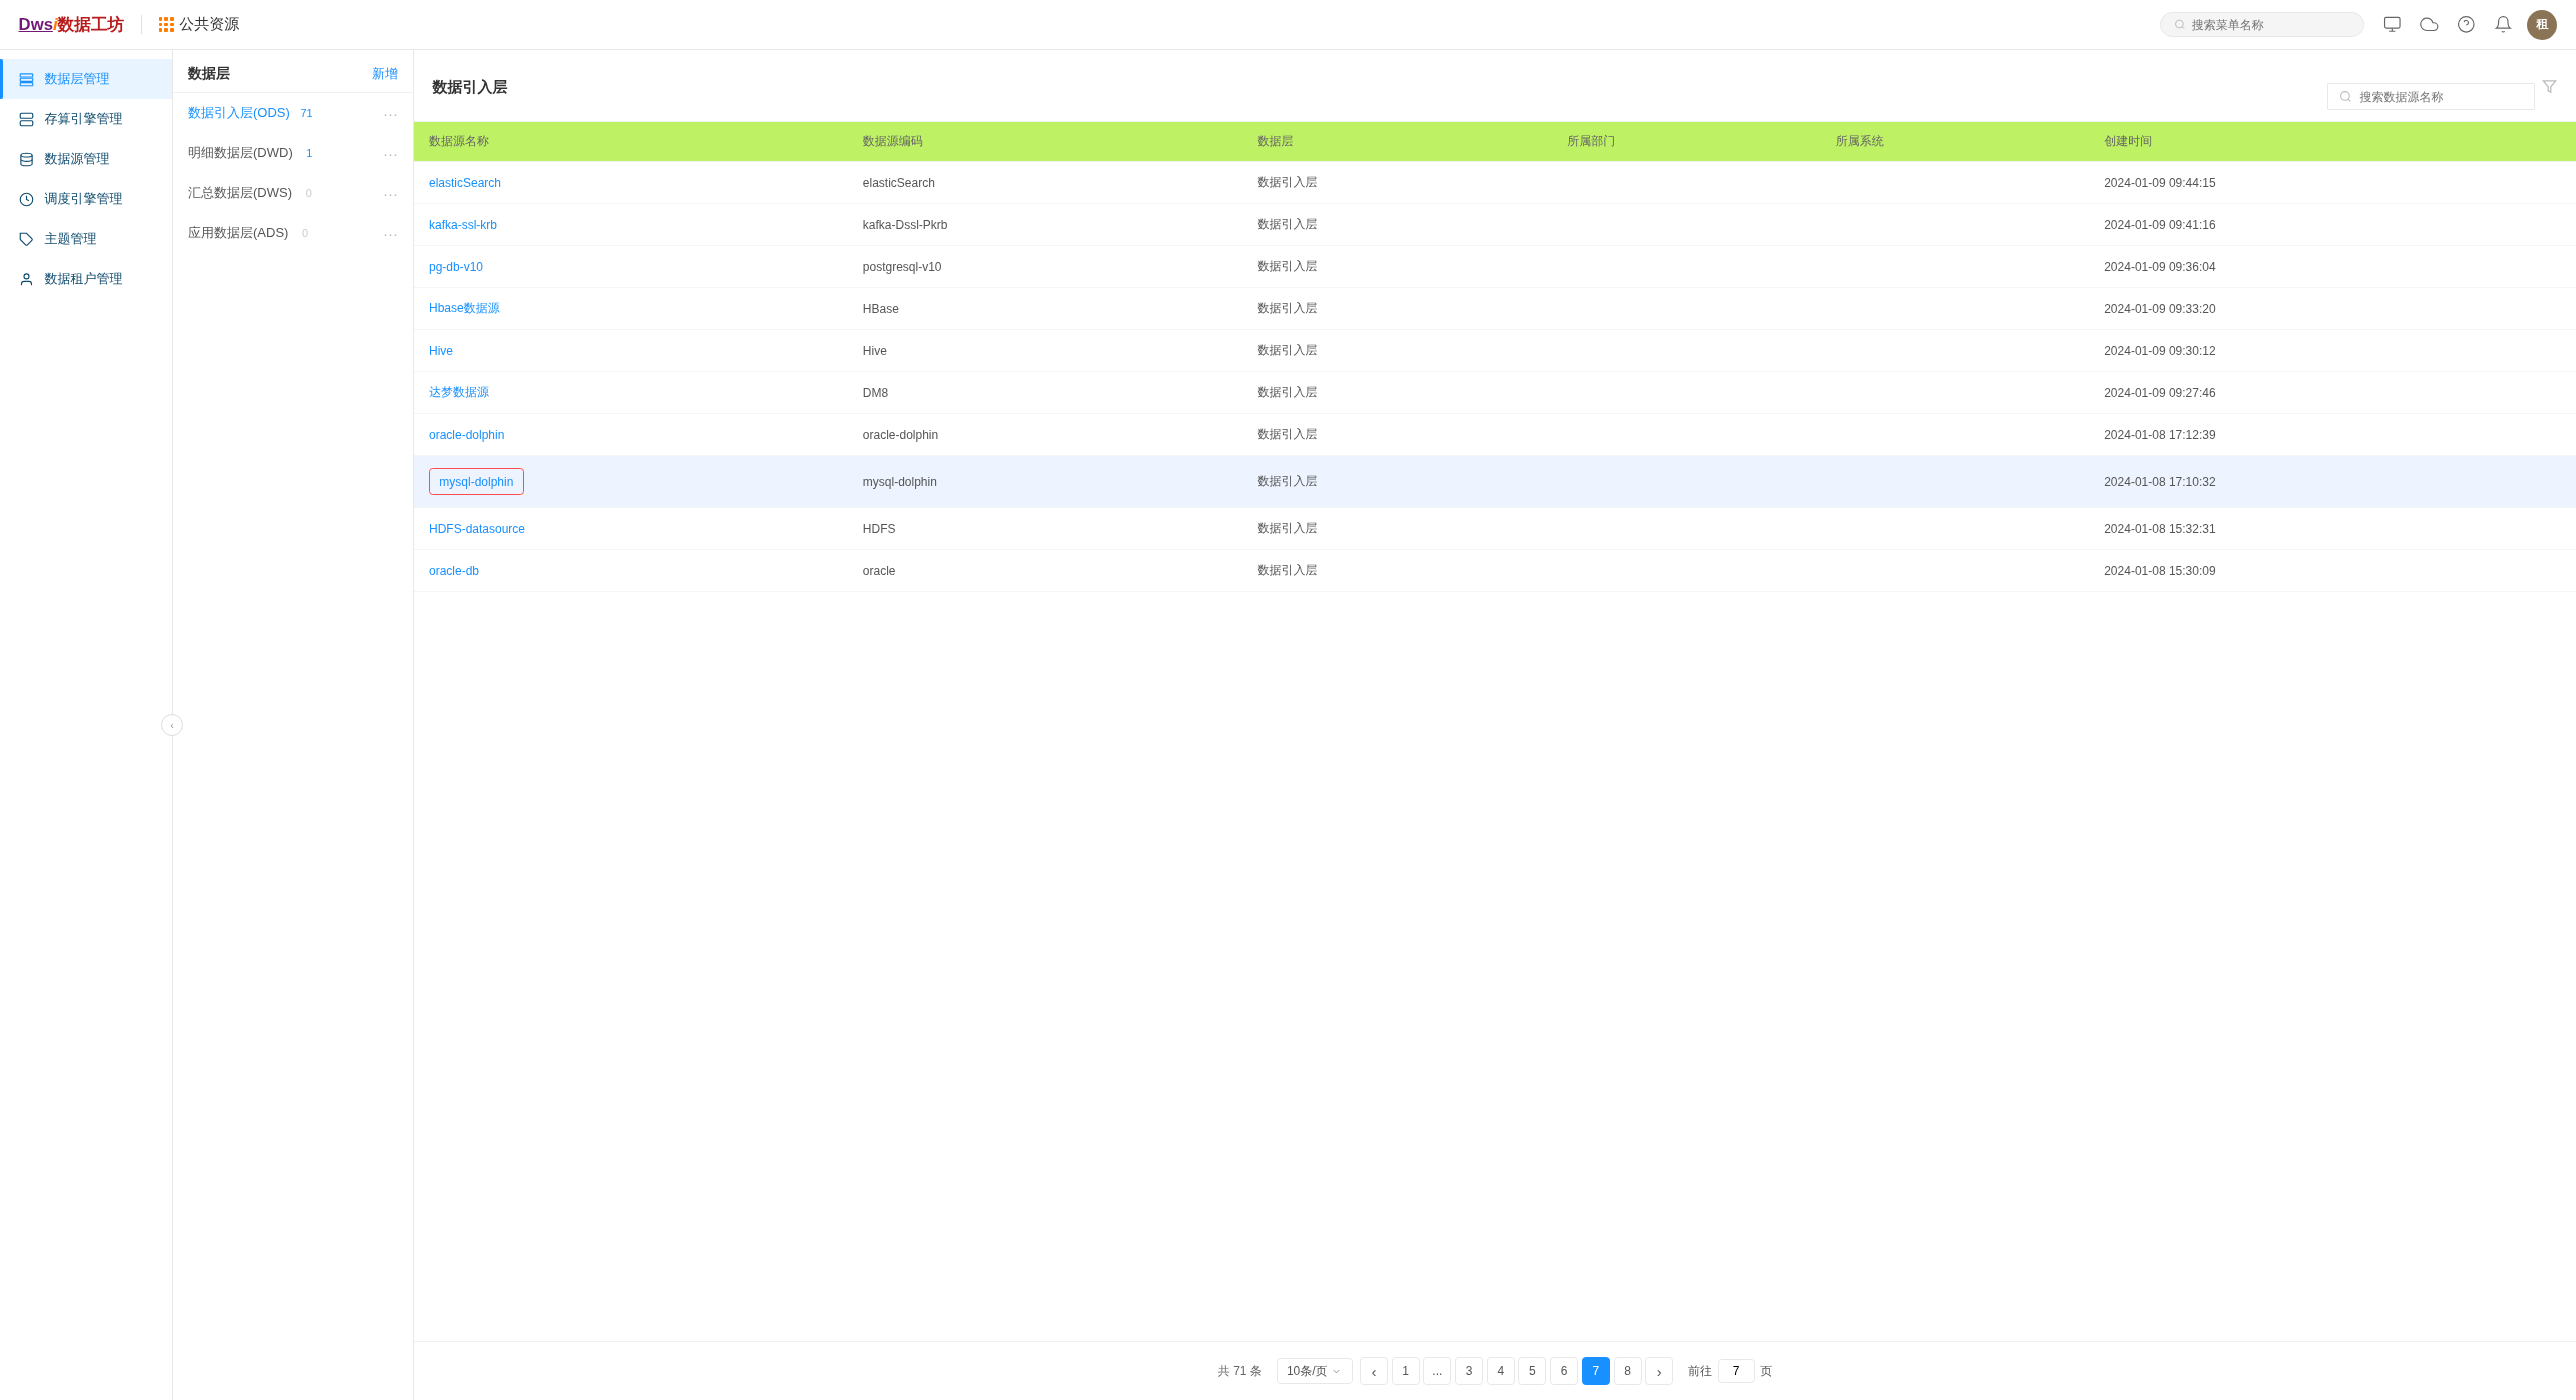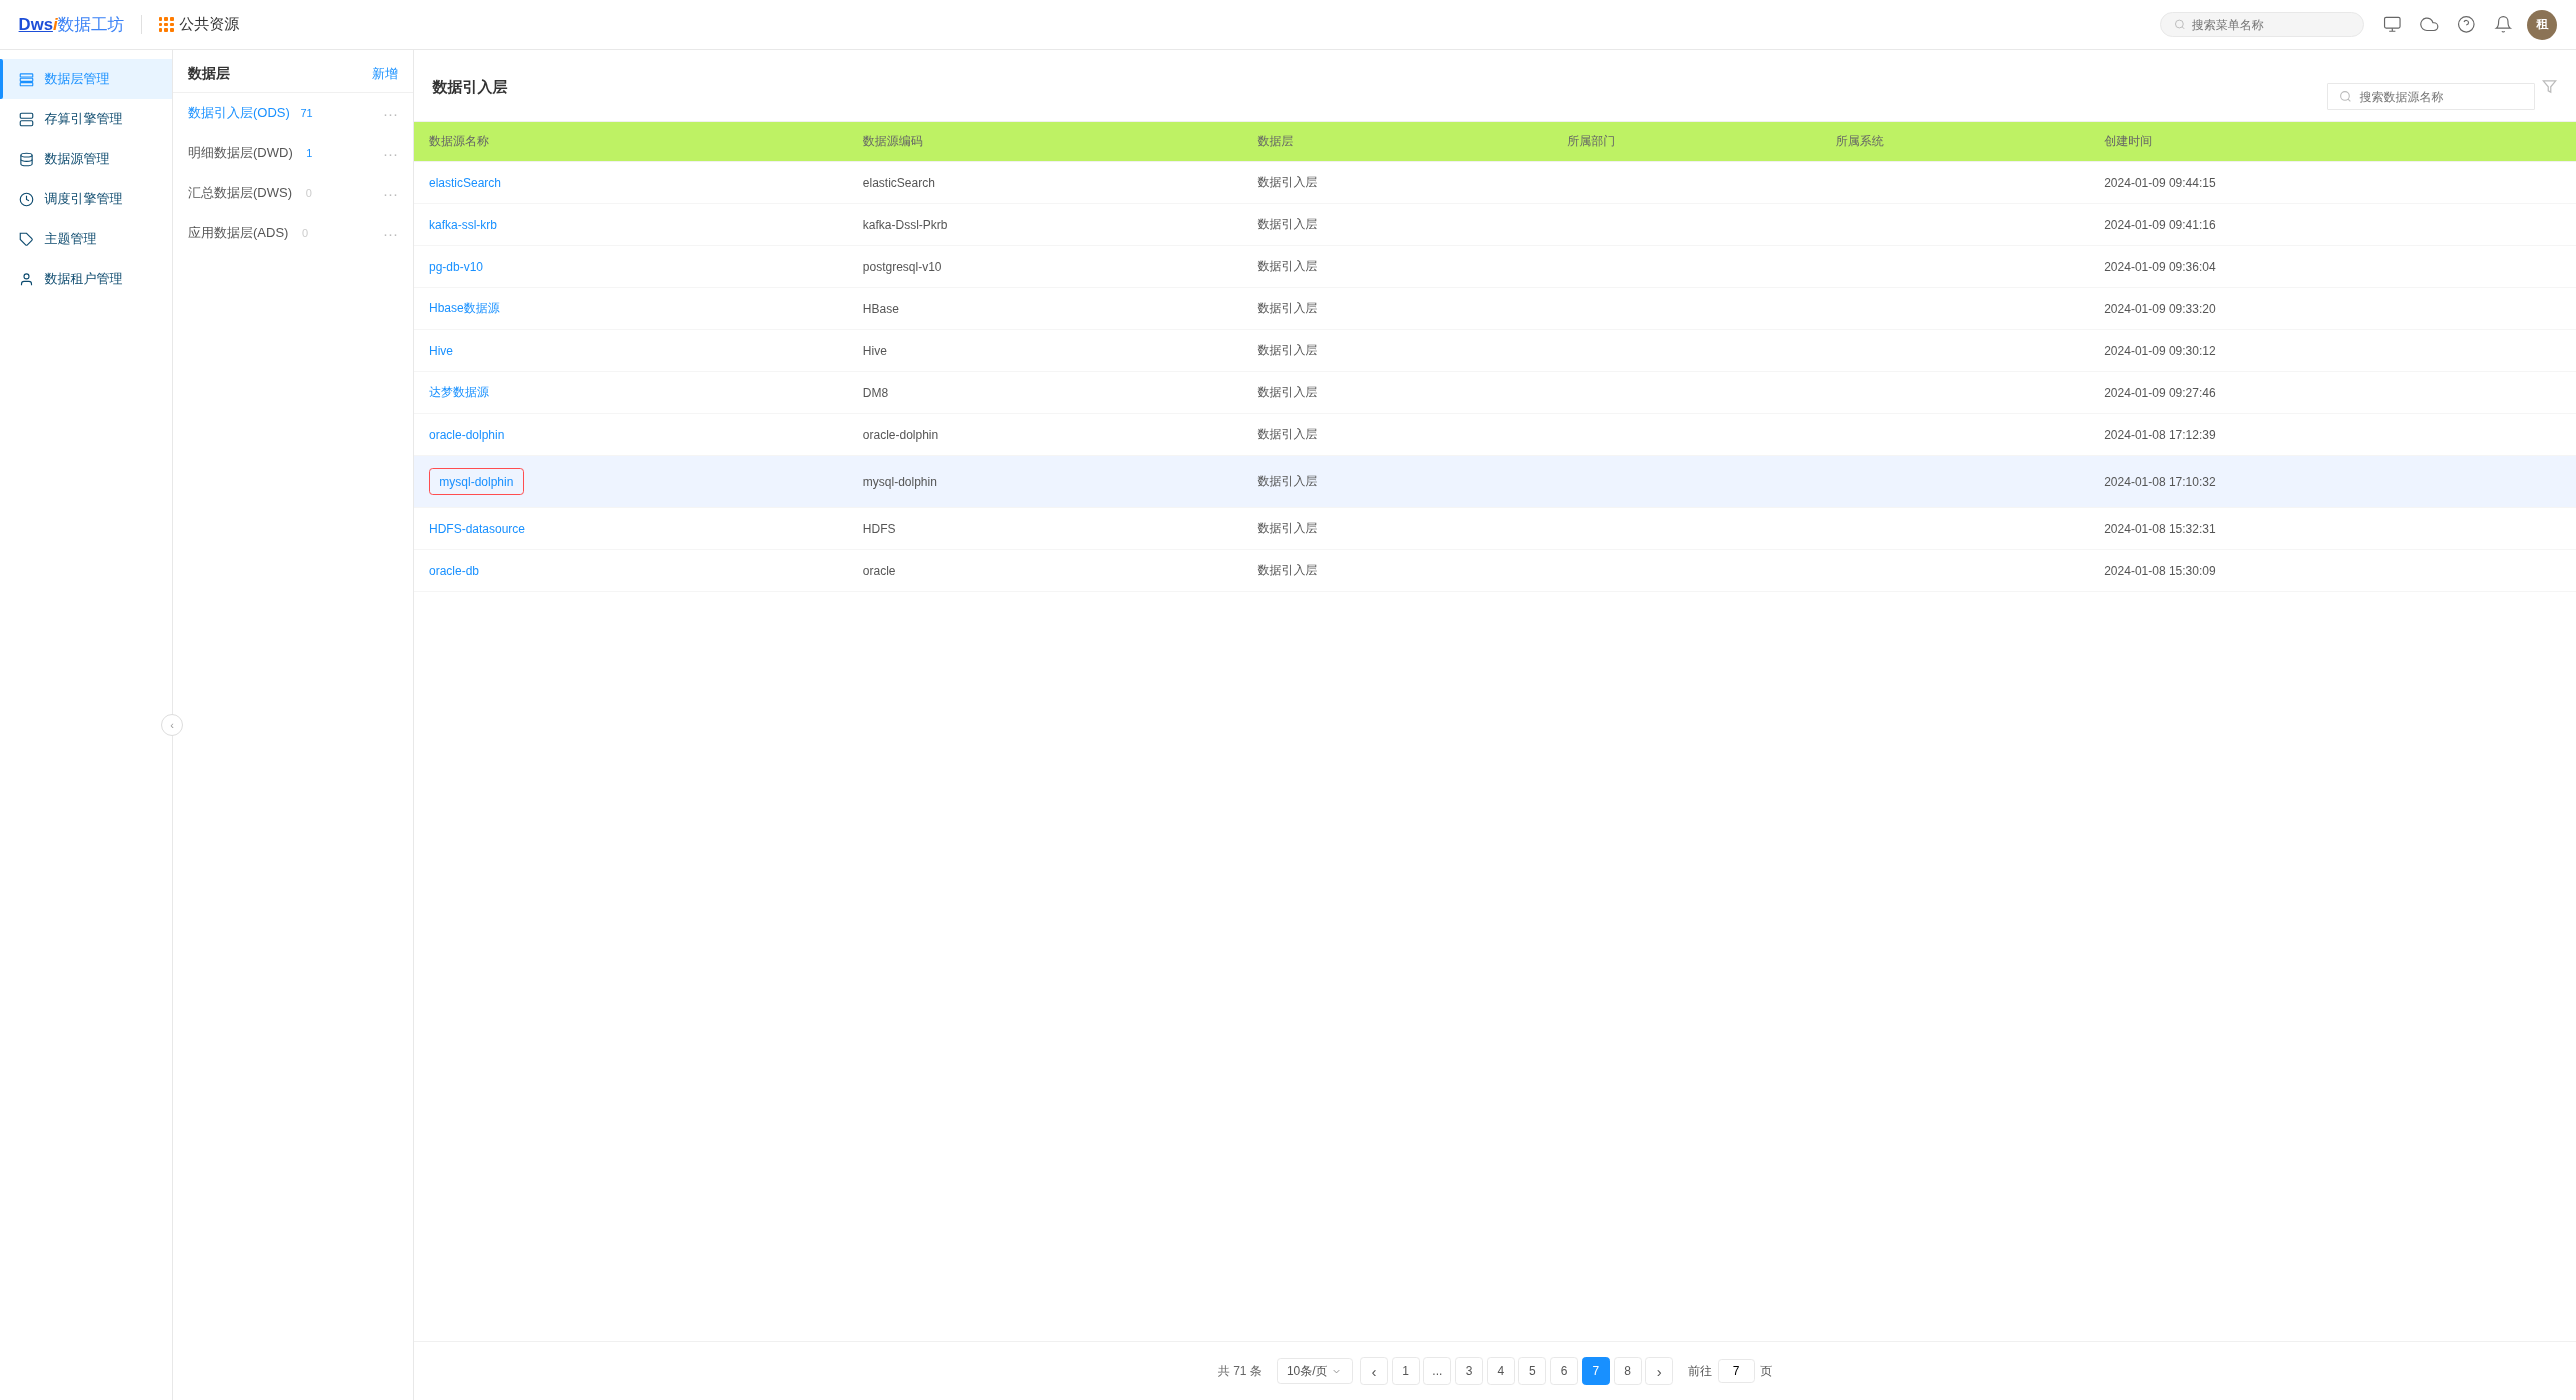--- a/index.html
+++ b/index.html
@@ -127,21 +127,21 @@
     tr.row-selected .name-cell-inner {
       border: 1.9px solid #ff4d4f; color: #1890ff; border-radius: 3.7px;
     }
   </style>
 </head>
 <body>
 
 <header class="top-header">
   <div class="logo-area">
     <div class="logo-text">
-      <span style="color:#1d4ed8;font-weight:800;text-decoration:underline;">Dws</span><span style="color:#ff7c00;font-style:italic;font-weight:800;">i</span><span style="color:#3b82f6;font-weight:400;text-align:right;">数据工坊</span>
+      <span style="color:#701a75;font-weight:800;text-decoration:underline;">Dws</span><span style="color:#ff7c00;font-style:italic;font-weight:800;">i</span><span style="color:#b91c1c;font-weight:700;text-align:right;">数据工坊</span>
     </div>
     <div style="width:0.9px;height:18.6px;background:#e0e0e0;margin:0 7.4px;"></div>
     <div class="nav-title">
       <div class="grid-icon">
         <span></span>
           <span></span>
           <span></span>
         <span></span>
           <span></span>
           <span></span>

